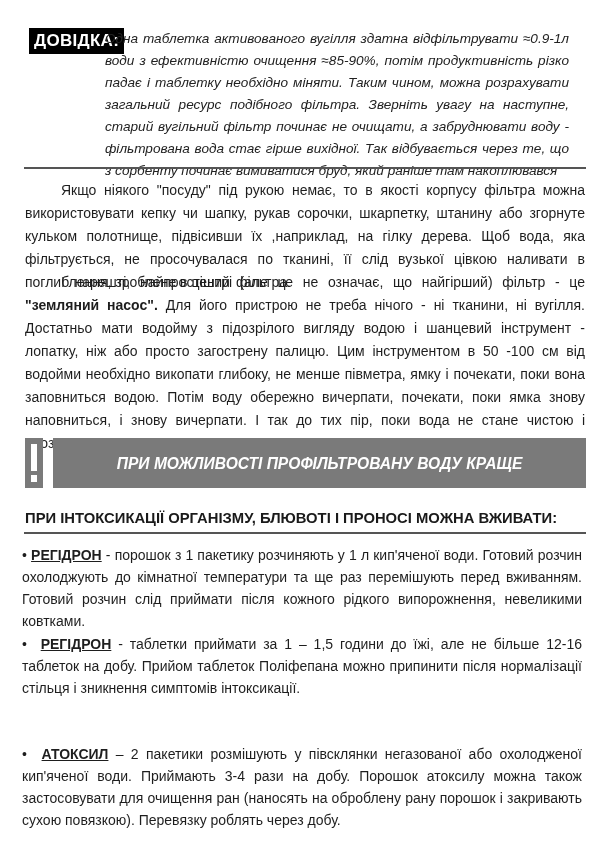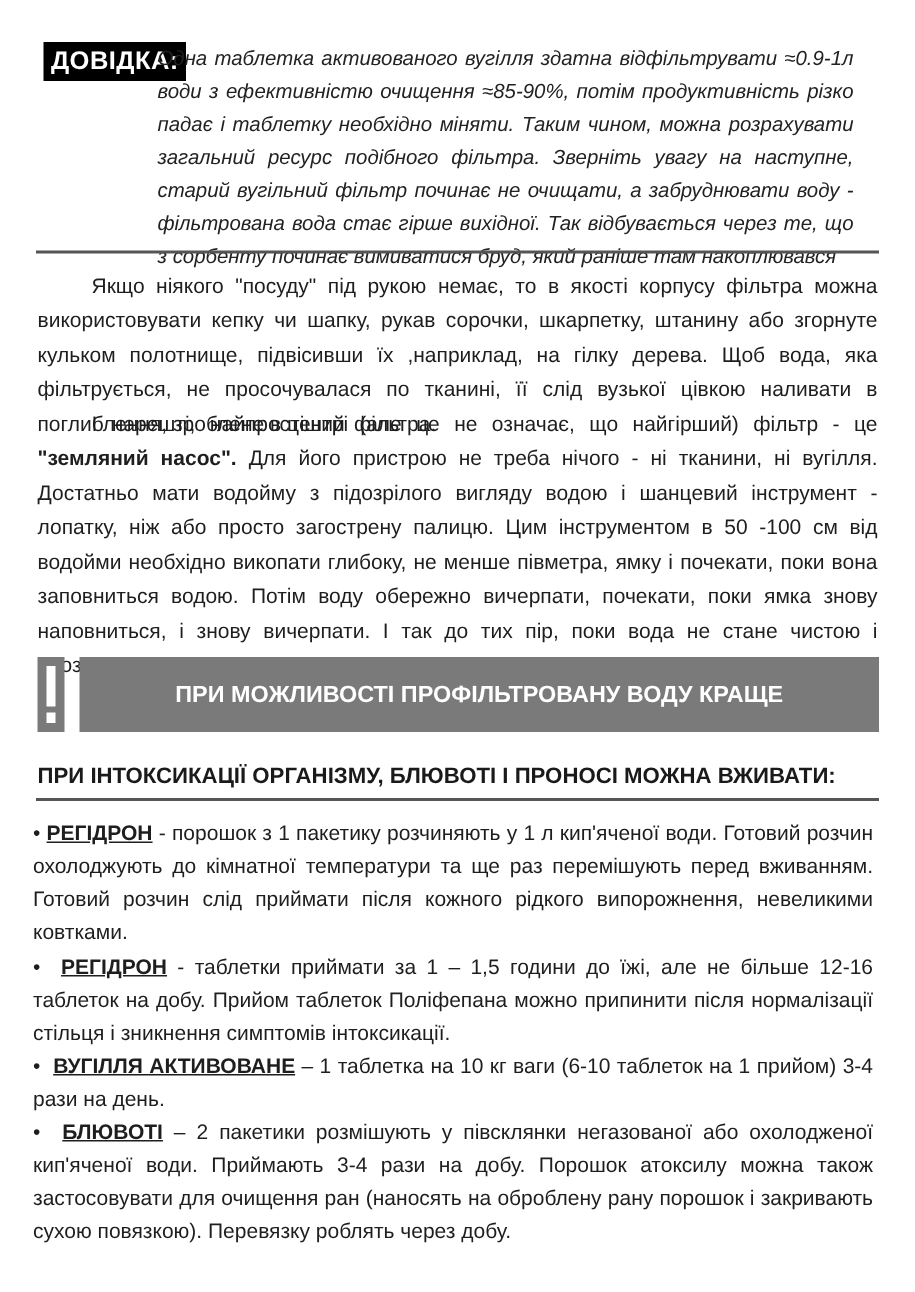--- a/index.html
+++ b/index.html
@@ -13,21 +13,21 @@
   .rule { position: absolute; left: 24px; width: 562px; height: 2px; background: #555; }
 
   .para { position: absolute; left: 25px; width: 560px; font-size: 14px; line-height: 23px; text-align: justify; color: #1e1e1e; }
   .para .indent { display: inline-block; width: 36px; }
   .para b { font-weight: bold; }
 
   
   .warn-bang { position: absolute; left: 25px; top: 438px; width: 18px; height: 50px; background: #7a7a7a; }
   .warn-bang .bar { position: absolute; left: 6px; top: 6px; width: 6px; height: 27px; background: #fff; }
   .warn-bang .dot { position: absolute; left: 6px; top: 37px; width: 6px; height: 7px; background: #fff; }
-  .warn-box { position: absolute; left: 53px; top: 438px; width: 533px; height: 50px; background: #7a7a7a; color: #fff; font-weight: bold; font-size: 15.6px; line-height: 23px; text-align: center; display: flex; flex-direction: column; justify-content: center; }
+  .warn-box { position: absolute; left: 53px; top: 438px; width: 533px; height: 50px; background: #7a7a7a; color: #fff; font-weight: bold; font-size: 15.6px; line-height: 23px; text-align: center; display: flex; flex-direction: column; justify-content: center; font-style: italic; }
 
   .section-title { position: absolute; left: 25px; top: 508px; width: 560px; font-weight: bold; font-size: 14.8px; line-height: 20px; color: #1a1a1a; }
 
   .item { position: absolute; left: 22px; width: 560px; font-size: 14px; line-height: 22px; text-align: justify; color: #1e1e1e; }
   .item .name { font-weight: bold; text-decoration: underline; }
 </style>
 </head>
 <body>
 
 <div class="page">
@@ -55,21 +55,18 @@
   <div class="rule" style="top:532px;"></div>
 
   <div class="item" style="top:544px;">
     <span>•</span>&nbsp;<span class="name">РЕГІДРОН</span><span> - порошок з 1 пакетику розчиняють у 1 л кип'яченої води. Готовий розчин охолоджують до кімнатної температури та ще раз перемішують перед вживанням. Готовий розчин слід приймати після кожного рідкого випорожнення, невеликими ковтками.</span>
   </div>
 
   <div class="item" style="top:633px;">
     <span>•</span>&nbsp;&nbsp;<span class="name">РЕГІДРОН</span><span> - таблетки приймати за 1 – 1,5 години до їжі, але не більше 12-16 таблеток на добу. Прийом таблеток Поліфепана можно припинити після нормалізації стільця і зникнення симптомів інтоксикації.</span>
   </div>
 
-  <div class="item" style="top:699px;">
-    <span>•</span>&nbsp;&nbsp;<span class="name">ВУГІЛЛЯ АКТИВОВАНЕ</span><span> – 1 таблетка на 10 кг ваги (6-10 таблеток на 1 прийом) 3-4 рази на день.</span>
-  </div>
 
   <div class="item" style="top:743px;">
-    <span>•</span>&nbsp;&nbsp;<span class="name">БЛЮВОТІ</span><span> – 2 пакетики розмішують у півсклянки негазованої або охолодженої кип'яченої води. Приймають 3-4 рази на добу. Порошок атоксилу можна також застосовувати для очищення ран (наносять на оброблену рану порошок і закривають сухою повязкою). Перевязку роблять через добу.</span>
+    <span>•</span>&nbsp;&nbsp;<span class="name">АТОКСИЛ</span><span> – 2 пакетики розмішують у півсклянки негазованої або охолодженої кип'яченої води. Приймають 3-4 рази на добу. Порошок атоксилу можна також застосовувати для очищення ран (наносять на оброблену рану порошок і закривають сухою повязкою). Перевязку роблять через добу.</span>
   </div>
 
 </div>
 
 </body></html>

